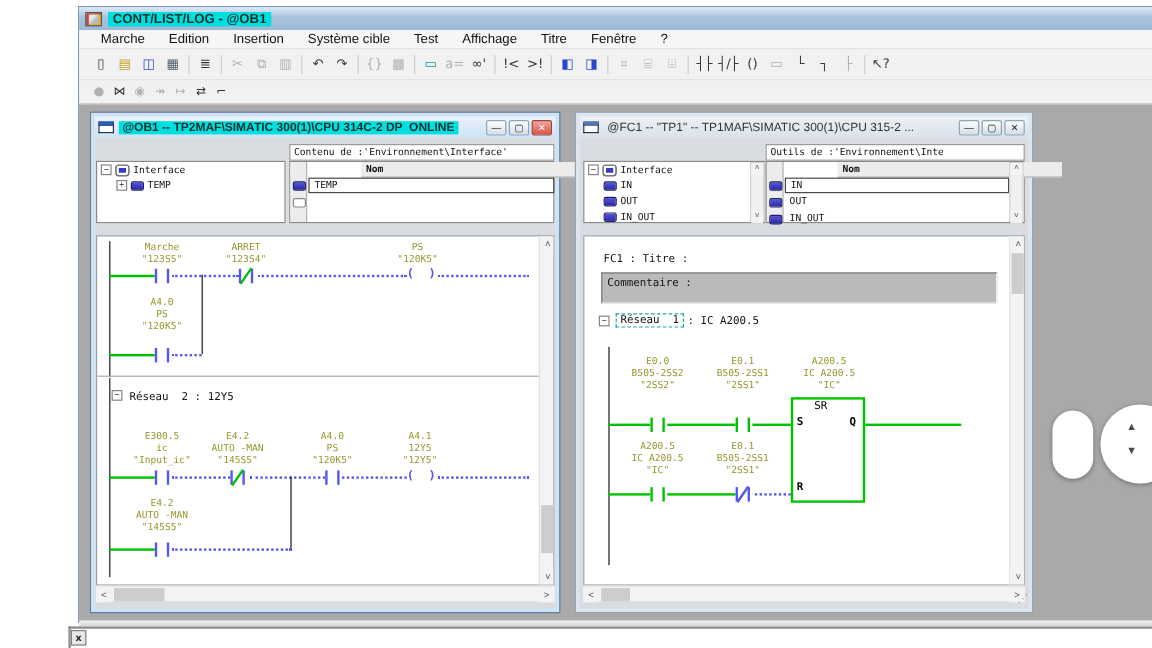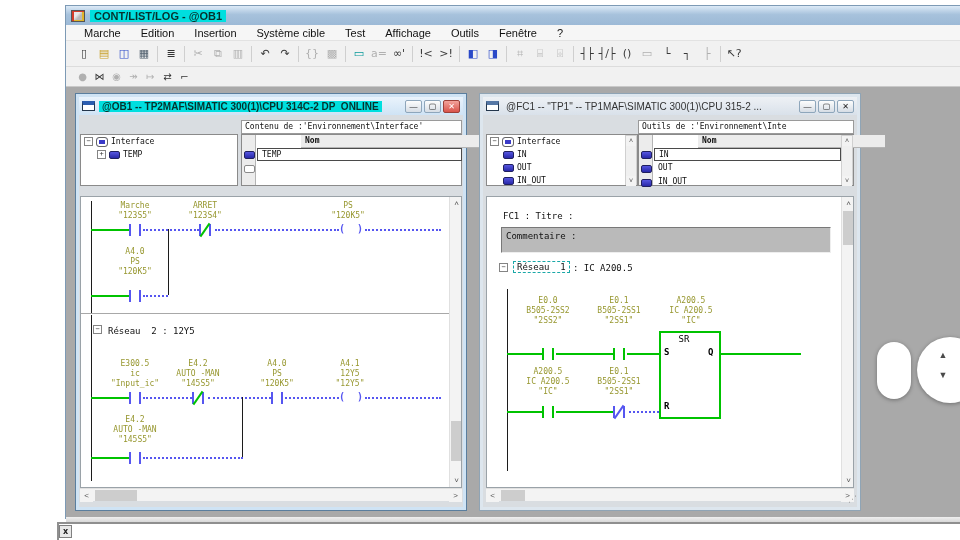--- a/index.html
+++ b/index.html
@@ -114,21 +114,21 @@
       <span class="title-hl">CONT/LIST/LOG - @OB1</span>
     </div>
 
     <div class="menubar">
         <span class="menu-item">Marche</span>
         <span class="menu-item">Edition</span>
         <span class="menu-item">Insertion</span>
         <span class="menu-item">Système cible</span>
         <span class="menu-item">Test</span>
         <span class="menu-item">Affichage</span>
-        <span class="menu-item">Outils</span>
+        <span class="menu-item">Titre</span>
         <span class="menu-item">Fenêtre</span>
         <span class="menu-item">?</span>
       </div>
 
     <div id="tb1" class="tb">
         <span class="tbi">▯</span>
         <span class="tbi c-folder">▤</span>
         <span class="tbi c-blue">◫</span>
         <span class="tbi c-steel">▦</span>
         <span class="tbsep"></span>

